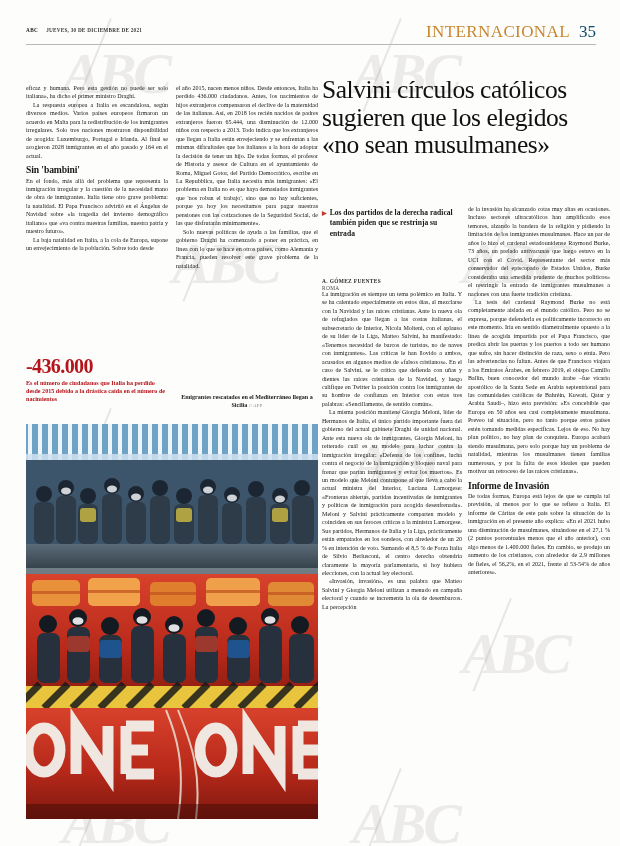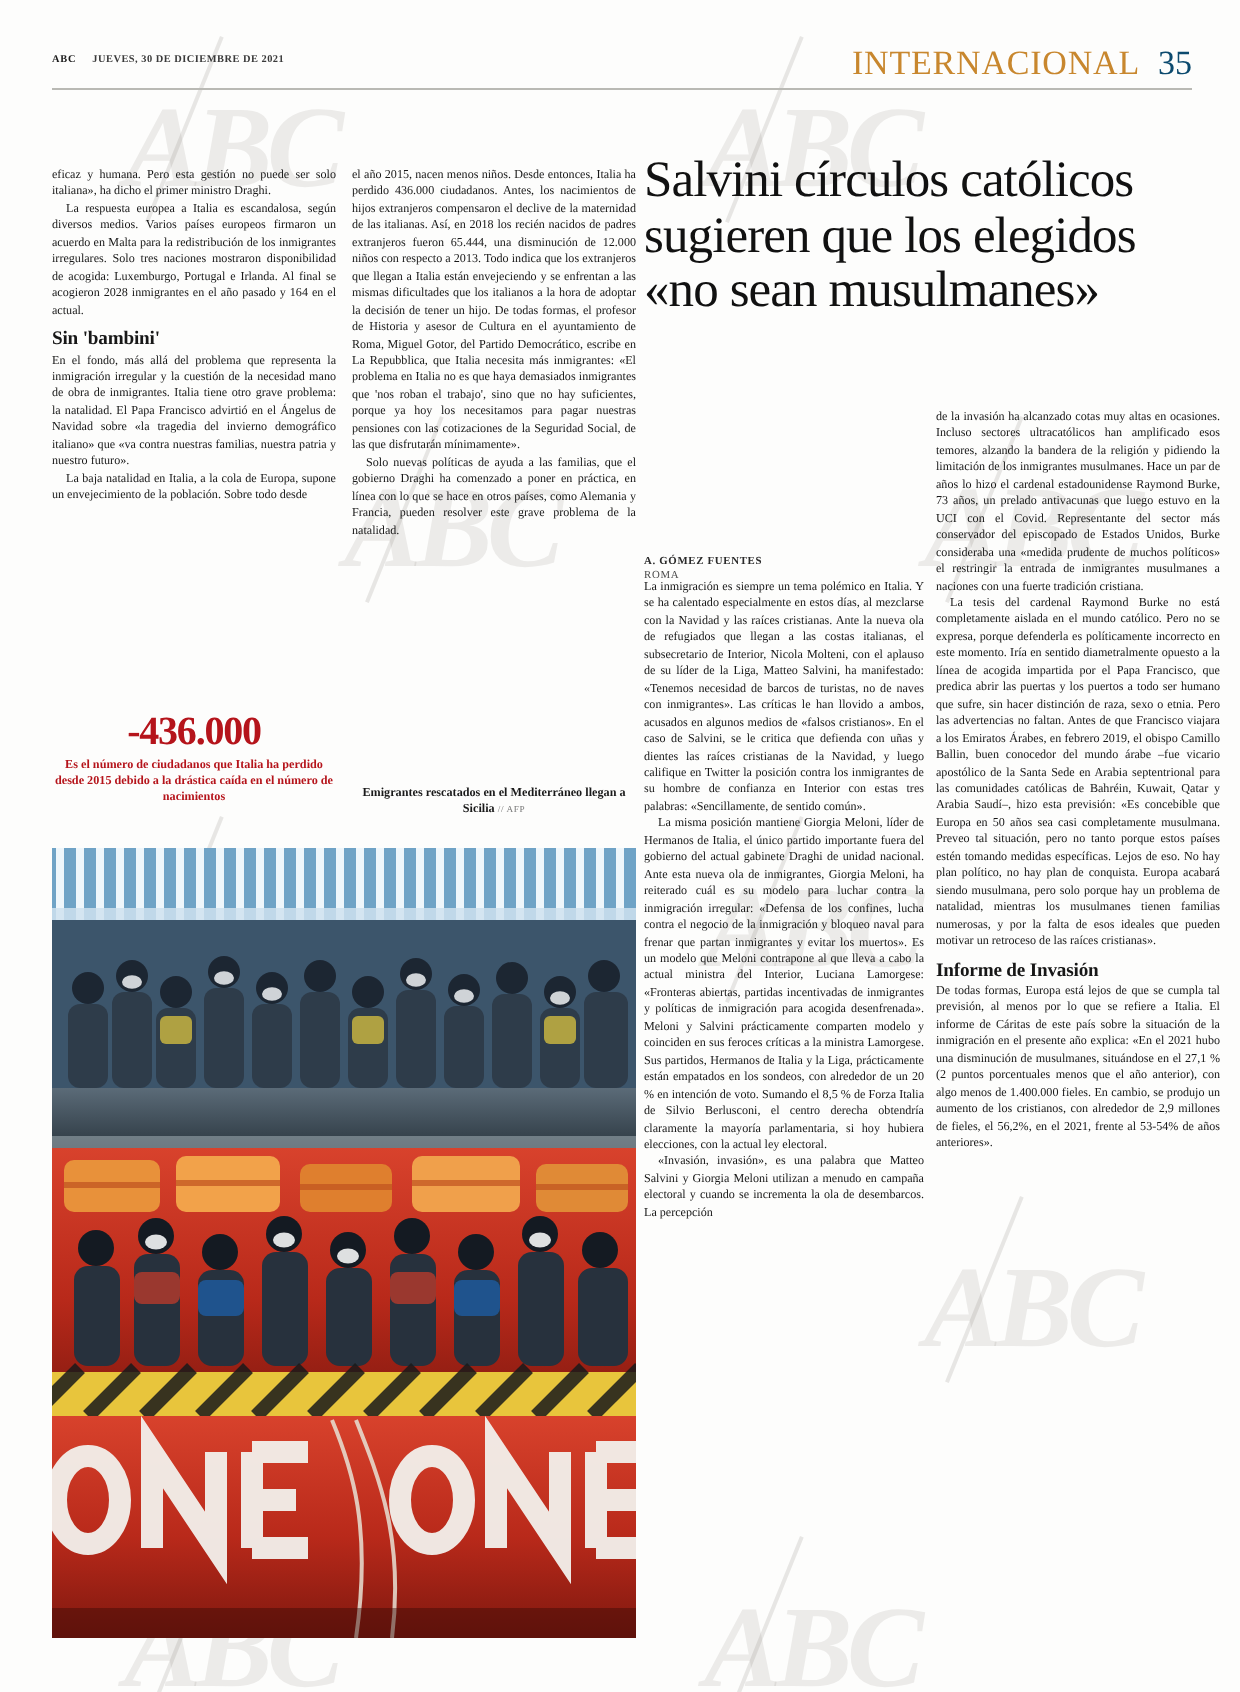--- a/index.html
+++ b/index.html
@@ -145,21 +145,20 @@
     font-weight: bold;
     color: #2a2a2a;
   }
   .byline .place { font-weight: normal; color: #4a4a4a; }
 
   
   .stat {
     position: absolute;
     left: 26px; top: 356px;
     width: 142px;
-    text-align: center;
     color: #b5141b;
   }
   .stat .big {
     font-family: "Liberation Serif", serif;
     font-weight: bold;
     font-size: 20px;
     line-height: 21px;
     letter-spacing: -0.6px;
   }
   .stat .desc {
@@ -228,20 +227,24 @@
 
   <div class="section-head">
     <span class="section-name">INTERNACIONAL</span>
     <span class="page-num">35</span>
   </div>
 
   <div class="rule-top"></div>
 
   <div class="headline">Salvini círculos católicos sugieren que los elegidos «no sean musulmanes»</div>
 
+  <div class="kicker">
+    <span class="tri">▶</span>
+    <span>Los dos partidos de la derecha radical también piden que se restrinja su entrada</span>
+  </div>
 
   <div class="byline">
     <div>A. GÓMEZ FUENTES</div>
     <div class="place">ROMA</div>
   </div>
 
   <div class="col" id="col1">
     <p class="noindent">eficaz y humana. Pero esta gestión no puede ser solo italiana», ha dicho el primer ministro Draghi.</p>
     <p>La respuesta europea a Italia es escandalosa, según diversos medios. Varios países europeos firmaron un acuerdo en Malta para la redistribución de los inmigrantes irregulares. Solo tres naciones mostraron disponibilidad de acogida: Luxemburgo, Portugal e Irlanda. Al final se acogieron 2028 inmigrantes en el año pasado y 164 en el actual.</p>
     <h3>Sin 'bambini'</h3>

